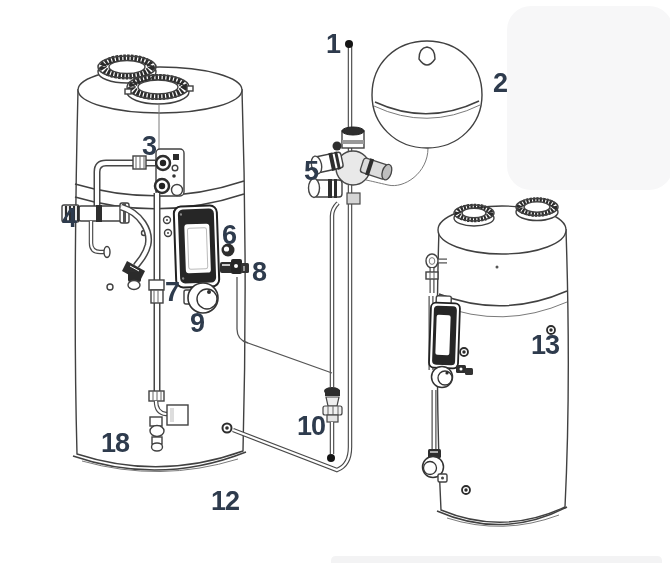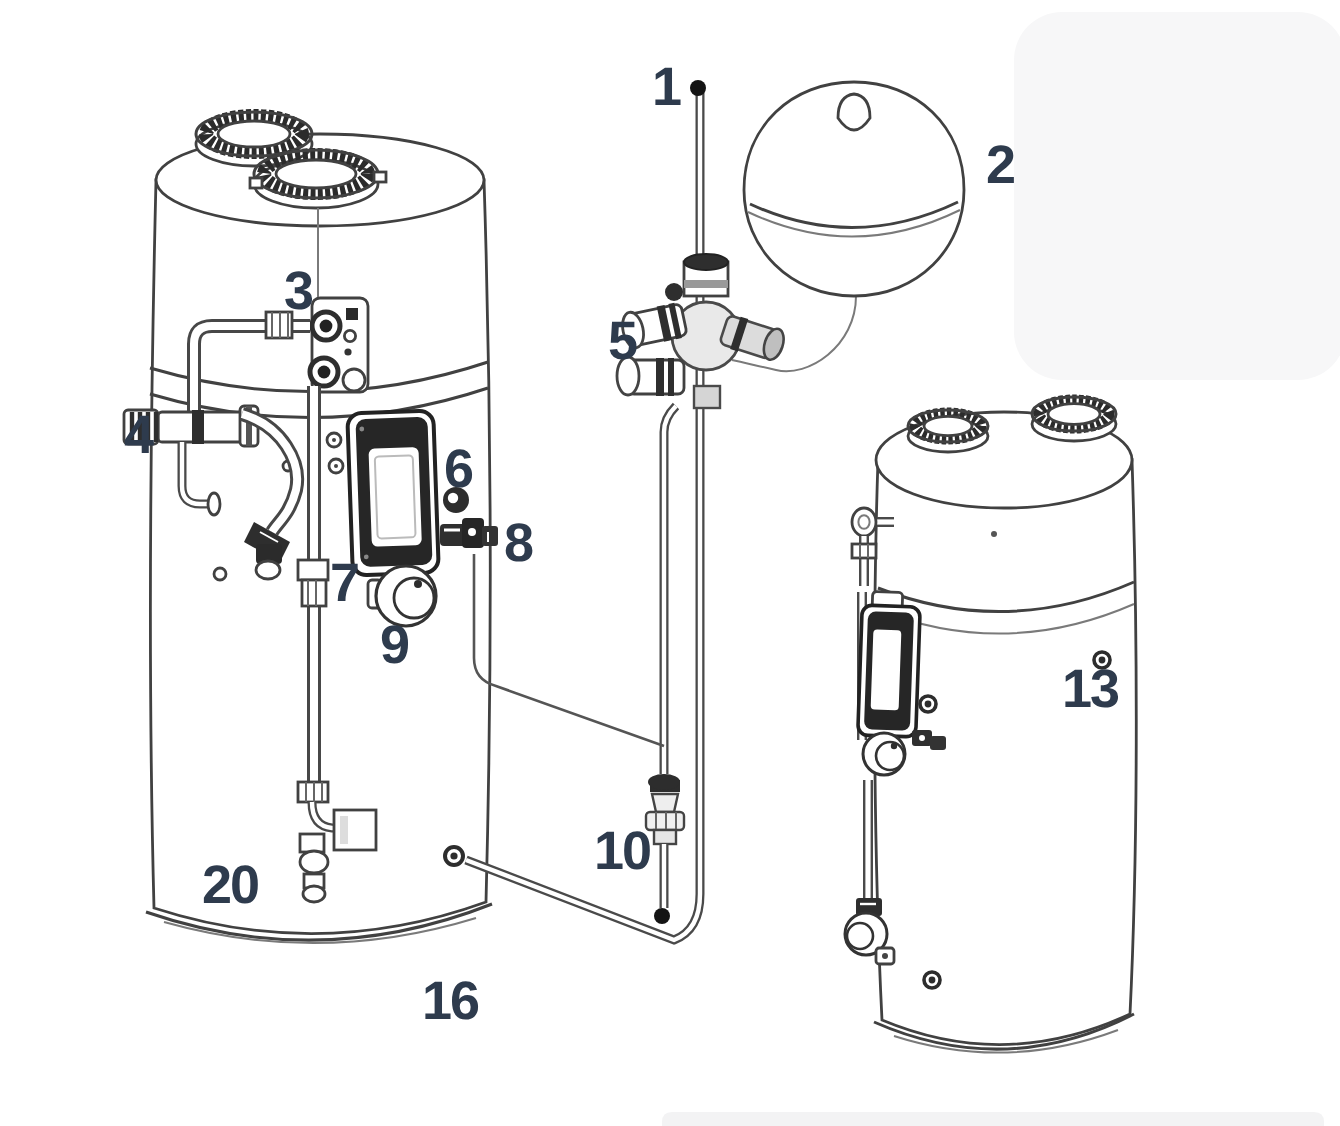--- a/index.html
+++ b/index.html
@@ -285,17 +285,17 @@
       <span class="callout" style="left: 333px; top: 44px; color: rgb(46, 59, 77);">1</span>
       <span class="callout" style="left: 500px; top: 83px; color: rgb(46, 59, 77);">2</span>
       <span class="callout" style="left: 149px; top: 146px; color: rgb(46, 59, 77);">3</span>
       <span class="callout" style="left: 69px; top: 218px; color: rgb(46, 59, 77);">4</span>
       <span class="callout" style="left: 311px; top: 171px; color: rgb(46, 59, 77);">5</span>
       <span class="callout" style="left: 229px; top: 235px; color: rgb(46, 59, 77);">6</span>
       <span class="callout" style="left: 172px; top: 292px; color: rgb(46, 59, 77);">7</span>
       <span class="callout" style="left: 259px; top: 272px; color: rgb(46, 59, 77);">8</span>
       <span class="callout" style="left: 197px; top: 323px; color: rgb(46, 59, 77);">9</span>
       <span class="callout" style="left: 311px; top: 426px; color: rgb(46, 59, 77); text-align: center;">10</span>
-      <span class="callout" style="left: 115px; top: 443px; color: rgb(46, 59, 77);">20</span>
-      <span class="callout" style="left: 225px; top: 501px; color: rgb(46, 59, 77);">16</span>
+      <span class="callout" style="left: 115px; top: 443px; color: rgb(46, 59, 77);">18</span>
+      <span class="callout" style="left: 225px; top: 501px; color: rgb(46, 59, 77);">12</span>
       <span class="callout" style="left: 545px; top: 345px; color: rgb(46, 59, 77);">13</span>
     </div>
 </div>
 
 </body></html>

